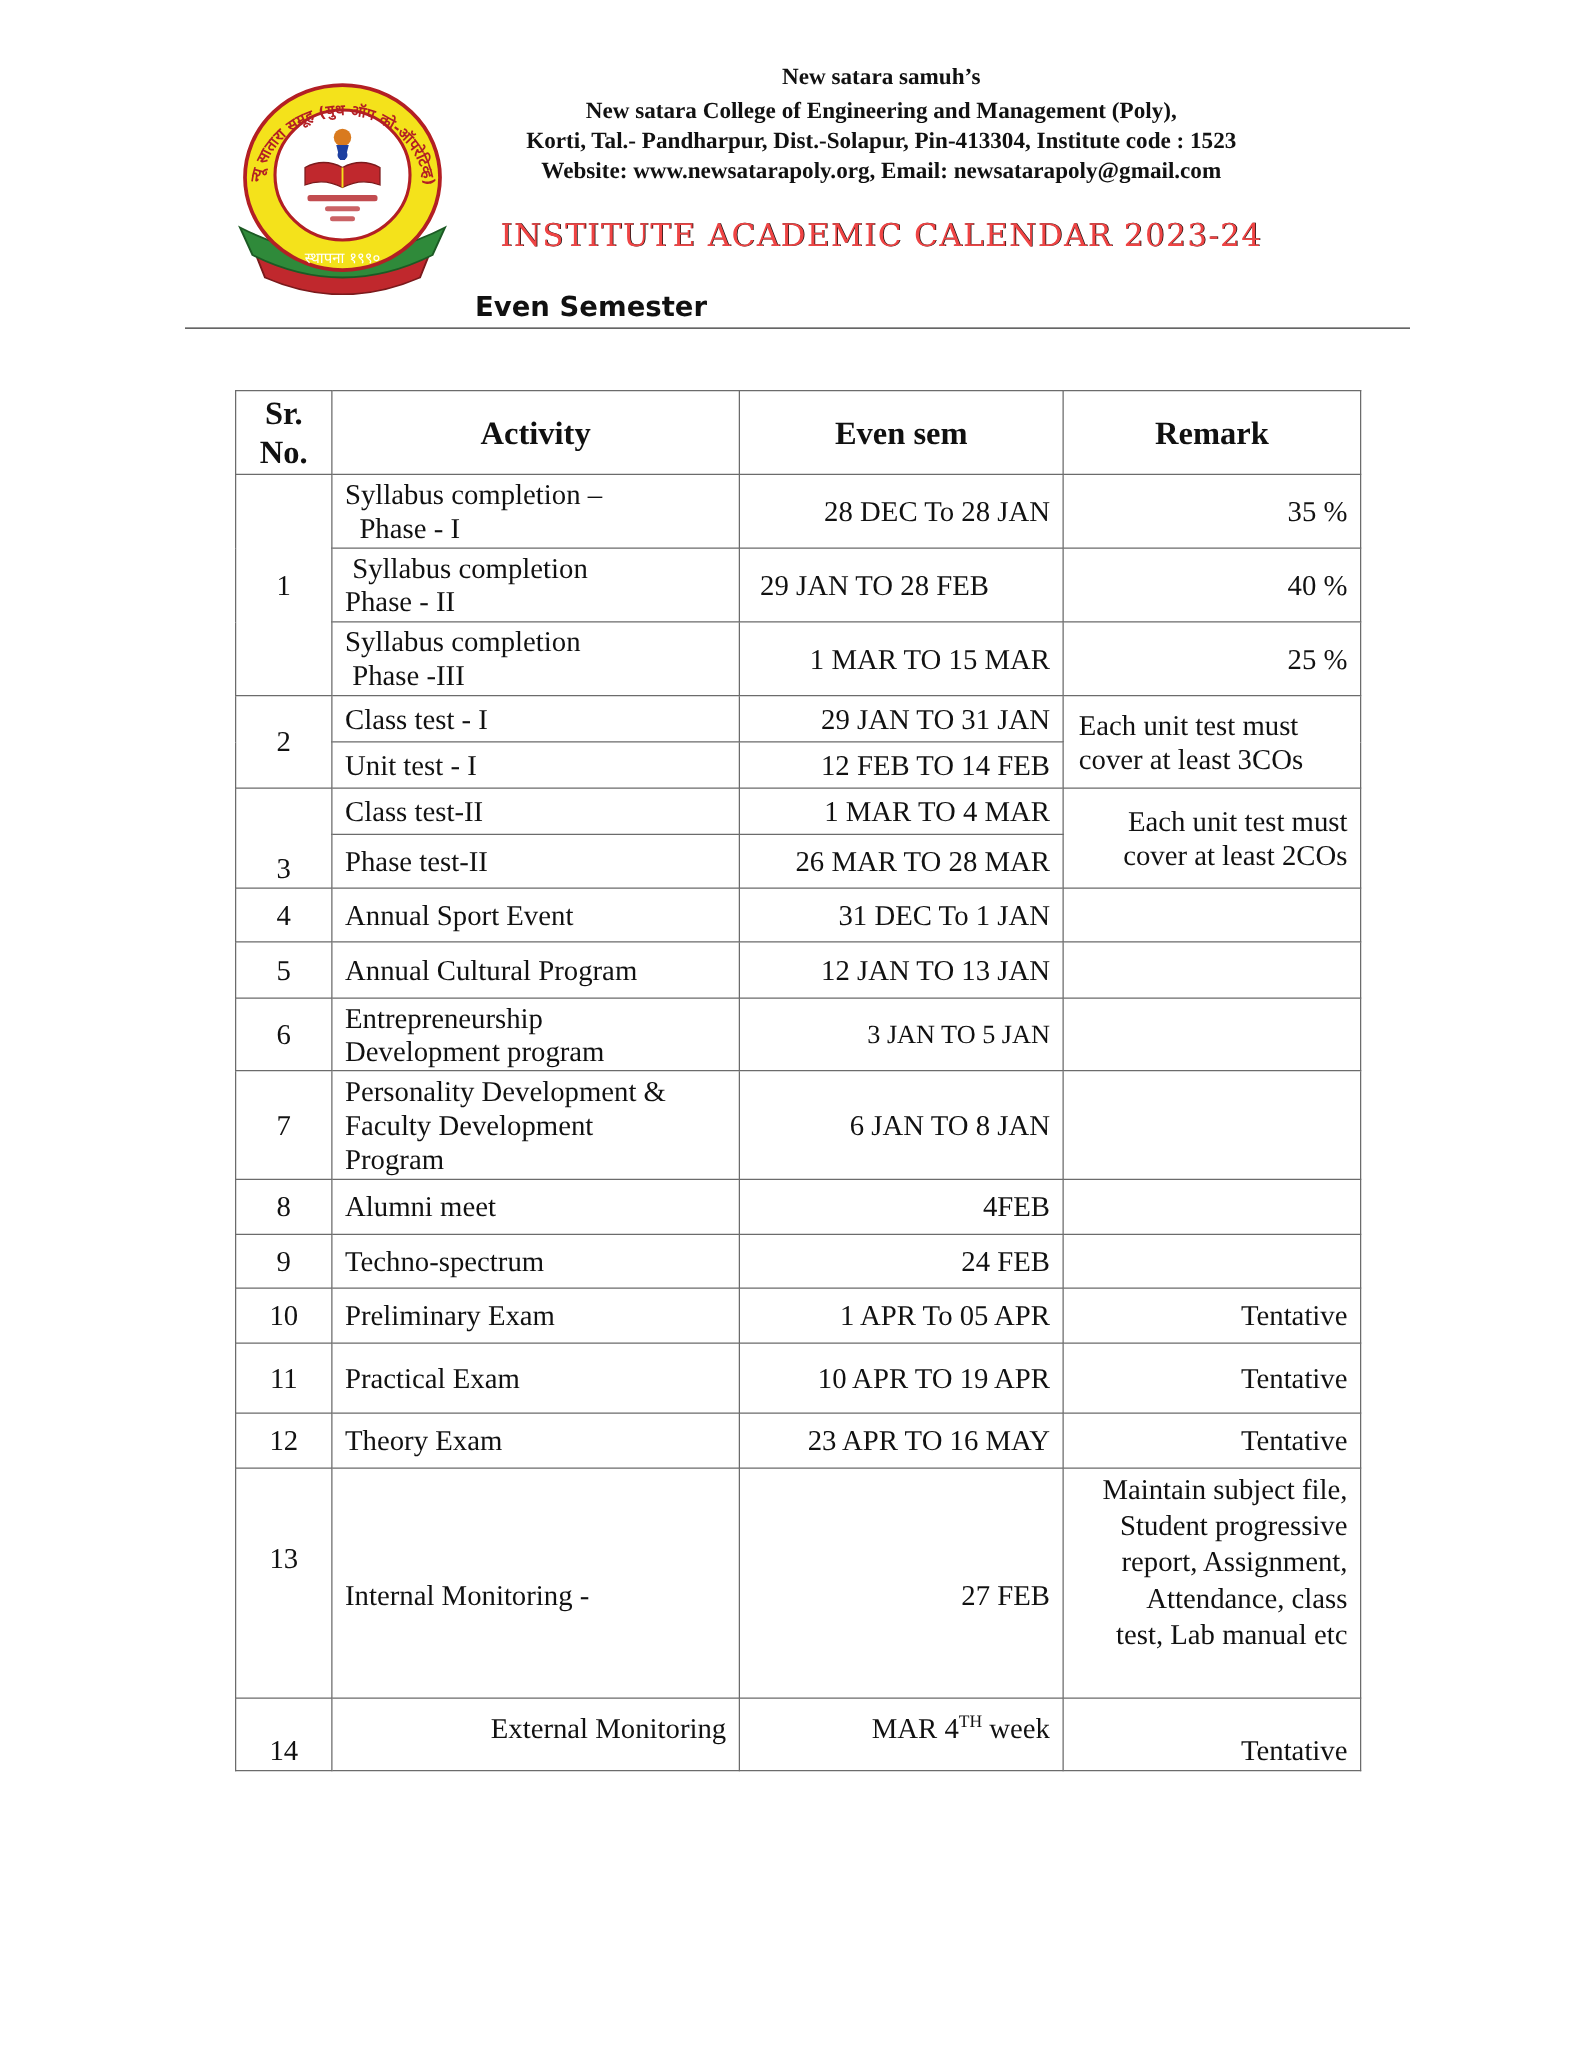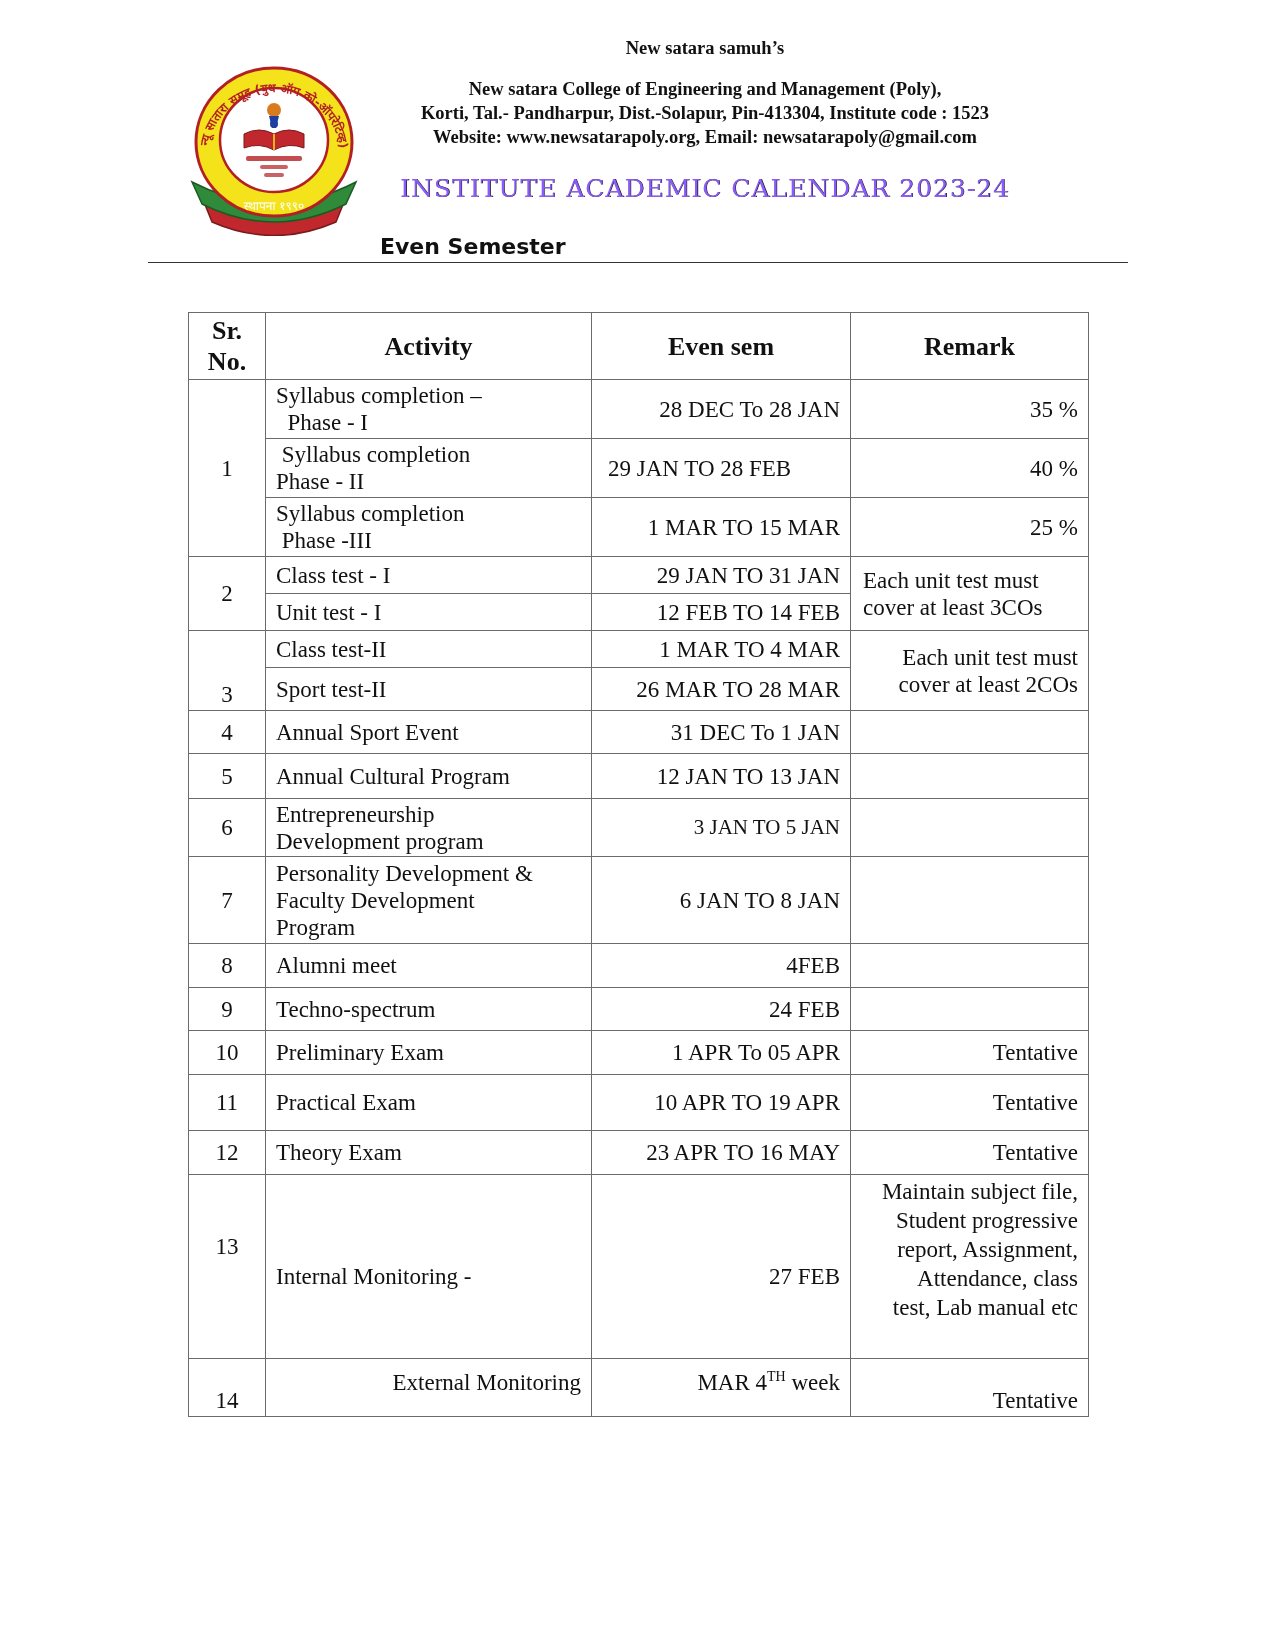--- a/index.html
+++ b/index.html
@@ -1,26 +1,26 @@
 <!DOCTYPE html>
 <html><head>
 <meta charset="utf-8">
 <style>
   html, body { margin: 0; padding: 0; background: #ffffff; }
   body { width: 1275px; height: 1650px; position: relative; overflow: hidden; font-family: "Liberation Serif", serif; color: #111; }
 
   .logo { position: absolute; left: 186px; top: 64px; width: 176px; height: 172px; }
 
   .hdr-line { position: absolute; left: 380px; width: 650px; text-align: center; font-weight: bold; font-size: 18.5px; line-height: 22px; white-space: nowrap; }
-  .hdr-1 { top: 37px; }
+  .hdr-1 { top: 51px; }
   .hdr-2 { top: 78px; }
   .hdr-3 { top: 102px; text-align: center; }
   .hdr-4 { top: 126px; }
 
-  .title { position: absolute; left: 380px; width: 650px; top: 174px; text-align: center; font-family: "DejaVu Serif", serif; font-size: 25px; letter-spacing: 1px; font-weight: normal; color: #8b5cf6; text-shadow: 0.6px 0 0 #111; }
+  .title { position: absolute; left: 380px; width: 650px; top: 174px; text-align: center; font-family: "DejaVu Serif", serif; font-size: 25px; letter-spacing: 1px; font-weight: normal; color: #ef4444; text-shadow: 0.6px 0 0 #111; }
   .subtitle { position: absolute; left: 380px; width: 520px; top: 234px; text-align: left; font-family: "DejaVu Sans", sans-serif; font-weight: bold; font-size: 22px; }
   .rule { position: absolute; left: 148px; width: 980px; top: 262px; height: 0; border-top: 1.5px solid #333; }
 
   table.cal { position: absolute; left: 188px; top: 312px; width: 900px; border-collapse: collapse; table-layout: fixed; font-family: "Liberation Serif", serif; font-size: 23px; }
   table.cal td, table.cal th { border: 1.3px solid #6b6b6b; padding: 0 10px; vertical-align: middle; line-height: 27px; }
   table.cal th { font-weight: bold; font-size: 26px; text-align: center; line-height: 31px; }
   col.c1 { width: 77px; }
   col.c2 { width: 326px; }
   col.c3 { width: 259px; }
   col.c4 { width: 238px; }
@@ -116,21 +116,21 @@
     <td class="center">12 FEB TO 14 FEB</td>
   </tr>
 
   <tr style="height:37px">
     <td class="srno bottom" rowspan="2">3</td>
     <td class="left">Class test-II</td>
     <td class="center">1 MAR TO 4 MAR</td>
     <td class="center" rowspan="2"><span>Each unit test must</span><br><span>cover at least 2COs</span></td>
   </tr>
   <tr style="height:43px">
-    <td class="left">Sport test-II</td>
+    <td class="left">Phase test-II</td>
     <td class="center">26 MAR TO 28 MAR</td>
   </tr>
 
   <tr style="height:43px">
     <td class="srno">4</td>
     <td class="left">Annual Sport Event</td>
     <td class="center">31 DEC To 1 JAN</td>
     <td class="center"></td>
   </tr>
   <tr style="height:45px">

